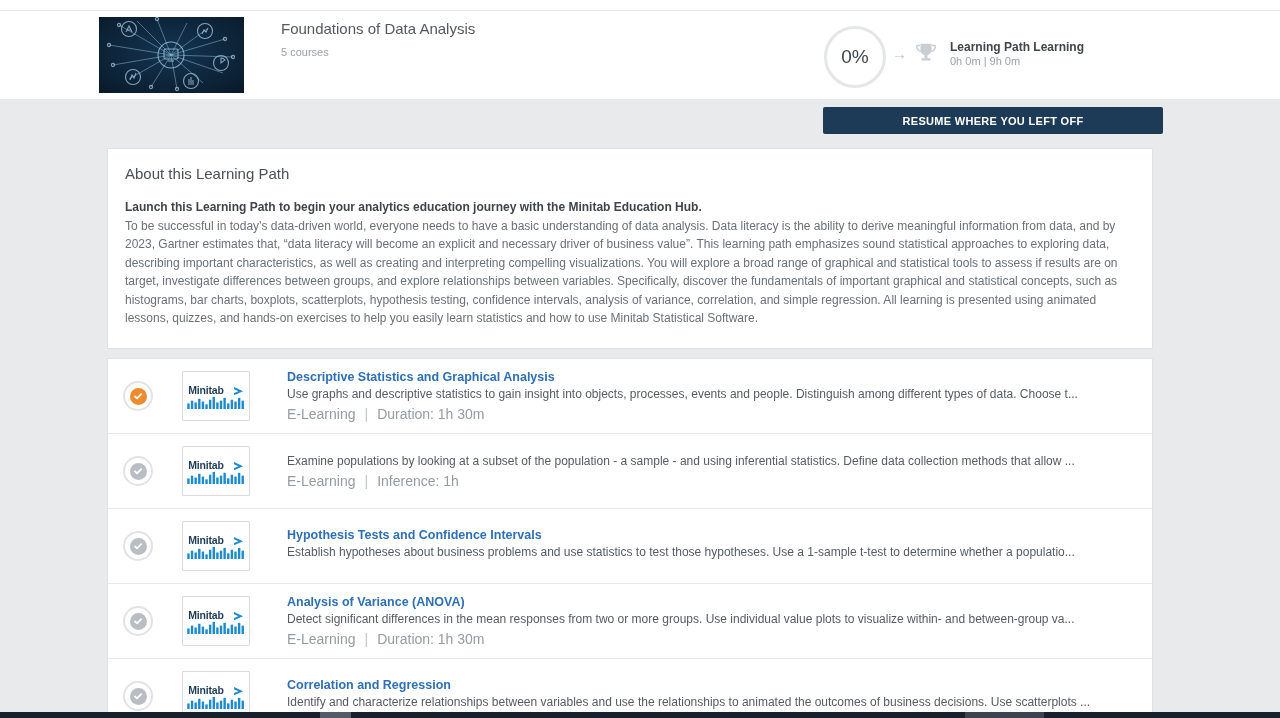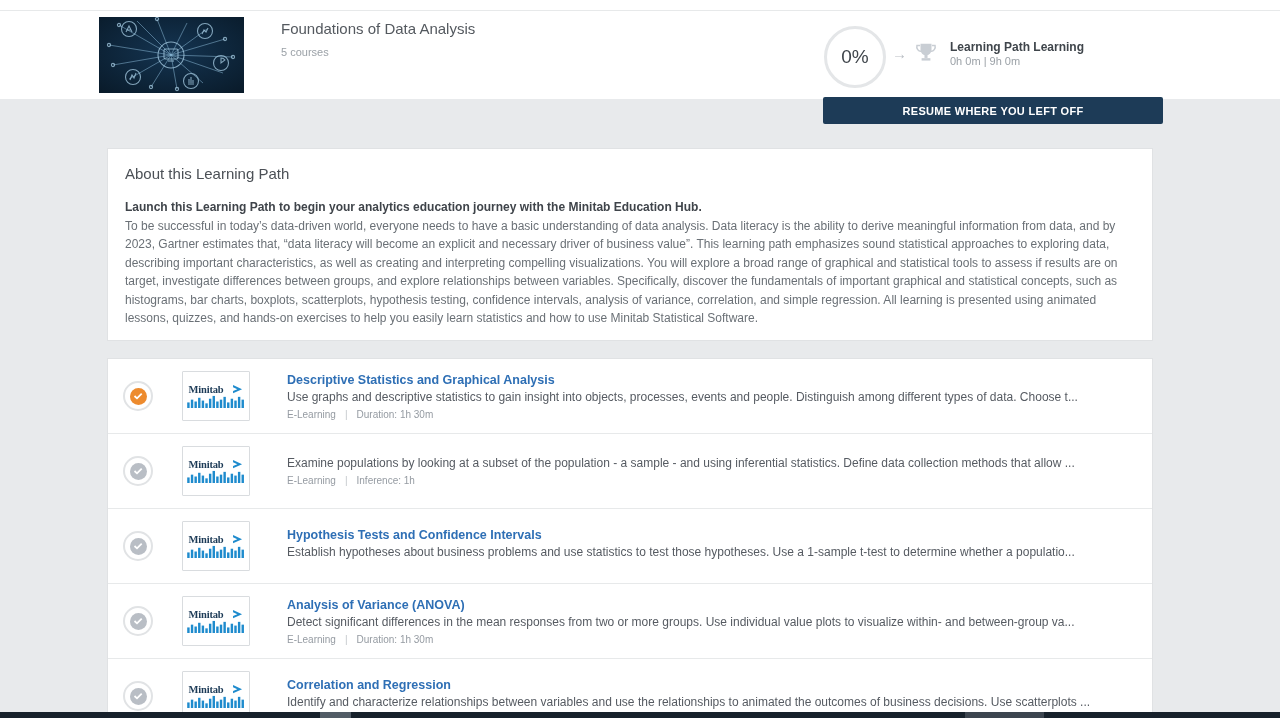--- a/index.html
+++ b/index.html
@@ -18,29 +18,29 @@
   .progress-circle{
     position:absolute;left:824px;top:26px;width:56px;height:56px;border-radius:50%;
     border:3px solid #e4e6e8;display:flex;align-items:center;justify-content:center;
     font-size:19px;color:#3f454b;background:#fff;
   }
   .progress-arrow{position:absolute;left:892px;top:45px;font-size:15px;color:#b9bec4;}
   .trophy{position:absolute;left:915px;top:42px;}
   .progress-label{position:absolute;left:950px;top:40px;font-size:12px;font-weight:700;color:#3f454b;}
   .progress-time{position:absolute;left:950px;top:55px;font-size:11px;color:#9ba1a7;}
   .resume-btn{
-    position:absolute;left:823px;top:97px;width:340px;height:27px;
+    position:absolute;left:823px;top:107px;width:340px;height:27px;
     background:#1d3b57;color:#ffffff;border:none;border-radius:2px;
     font-family:"Liberation Sans",sans-serif;font-size:11px;font-weight:700;letter-spacing:.3px;
     display:flex;align-items:center;justify-content:center;cursor:pointer;
   }
   
   .about-card{
     position:absolute;left:107px;top:148px;width:1046px;box-sizing:border-box;
-    background:#ffffff;border:1px solid #e0e2e4;padding:16px 17px 12px 17px;
+    background:#ffffff;border:1px solid #e0e2e4;padding:16px 17px 20px 17px;
   }
   .about-heading{font-size:15px;color:#4b5056;margin:0 0 16px 0;font-weight:400;}
   .about-intro{font-size:12px;font-weight:700;color:#3f444a;line-height:18.5px;margin:0;}
   .about-body{font-size:12px;color:#6a7076;line-height:18.5px;margin:0;}
   
   .list-card{
     position:absolute;left:107px;top:358px;width:1046px;box-sizing:border-box;
     background:#ffffff;border:1px solid #e0e2e4;height:452px;
   }
   .course-row{
@@ -53,29 +53,29 @@
   }
   .check-inner{
     width:17px;height:17px;border-radius:50%;background:#b9bec5;
     display:flex;align-items:center;justify-content:center;
   }
   .logo-card{
     width:66px;height:44px;border:1px solid #d9dcdf;border-radius:1px;background:#fff;
     display:flex;flex-direction:column;align-items:center;justify-content:center;
     flex:0 0 auto;margin-right:37px;padding:2px 0;
   }
-  .logo-top{display:flex;align-items:center;gap:10px;font-family:Liberation Serif, serif;}
+  .logo-top{display:flex;align-items:flex-end;gap:10px;}
   .logo-word{font-size:10.5px;font-weight:700;color:#1d3b57;letter-spacing:-.2px;}
   .course-text{flex:1;min-width:0;padding-right:10px;}
   .course-title{
     color:#2e6fb5;font-size:12.5px;font-weight:700;margin-bottom:3px;
     white-space:nowrap;overflow:hidden;text-decoration:none;display:block;
   }
   .course-desc{color:#565b62;font-size:12px;margin-bottom:5px;white-space:nowrap;overflow:hidden;}
-  .course-meta{color:#959ba2;font-size:10px;white-space:nowrap;}
+  .course-meta{color:#959ba2;font-size:14px;white-space:nowrap;}
   .course-meta .sep{margin:0 9px;color:#c3c7cc;}
   
   .bottom-bar{position:absolute;left:0;bottom:0;width:1280px;height:6px;background:#17212b;}
   .bottom-seg-a{position:absolute;left:320px;top:0;width:31px;height:6px;background:#525c66;}
   .bottom-seg-b{position:absolute;left:965px;top:0;width:79px;height:6px;background:#3c454f;}
 </style>
 </head>
 <body>
 
 <div class="header-band">

